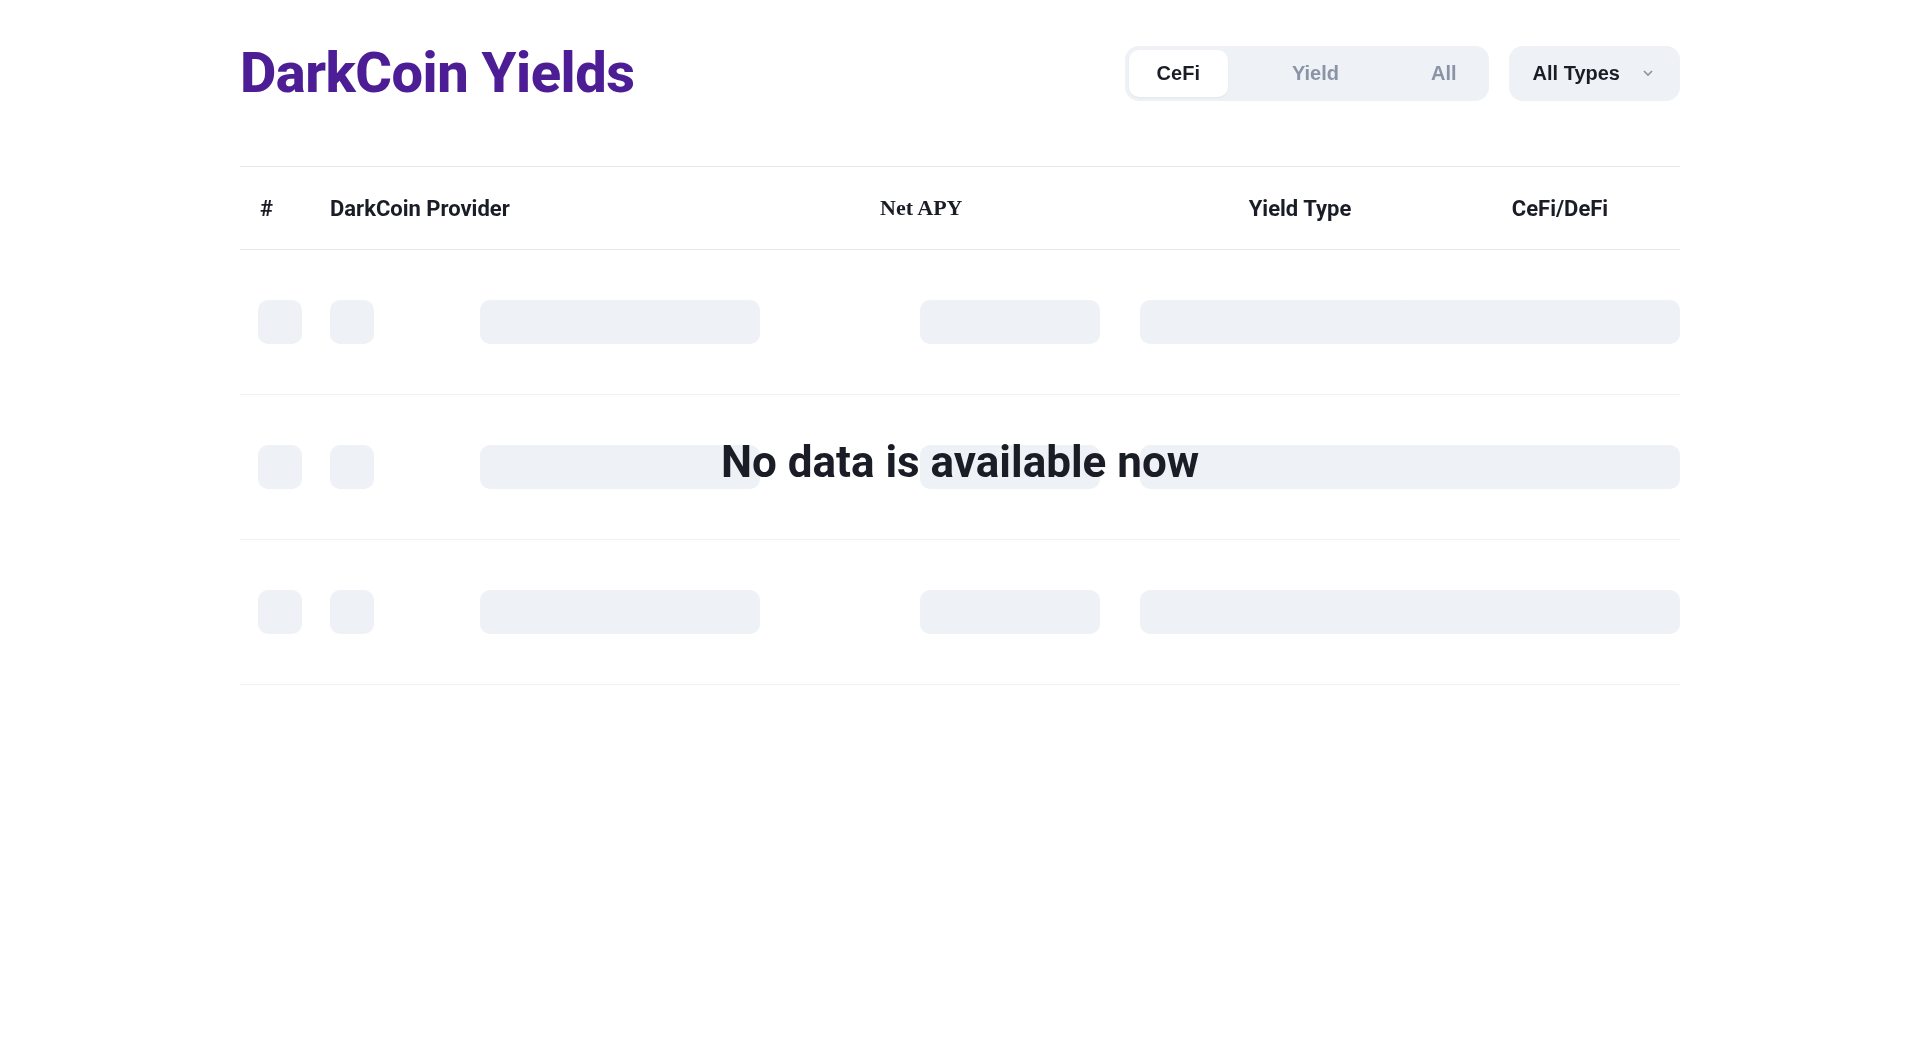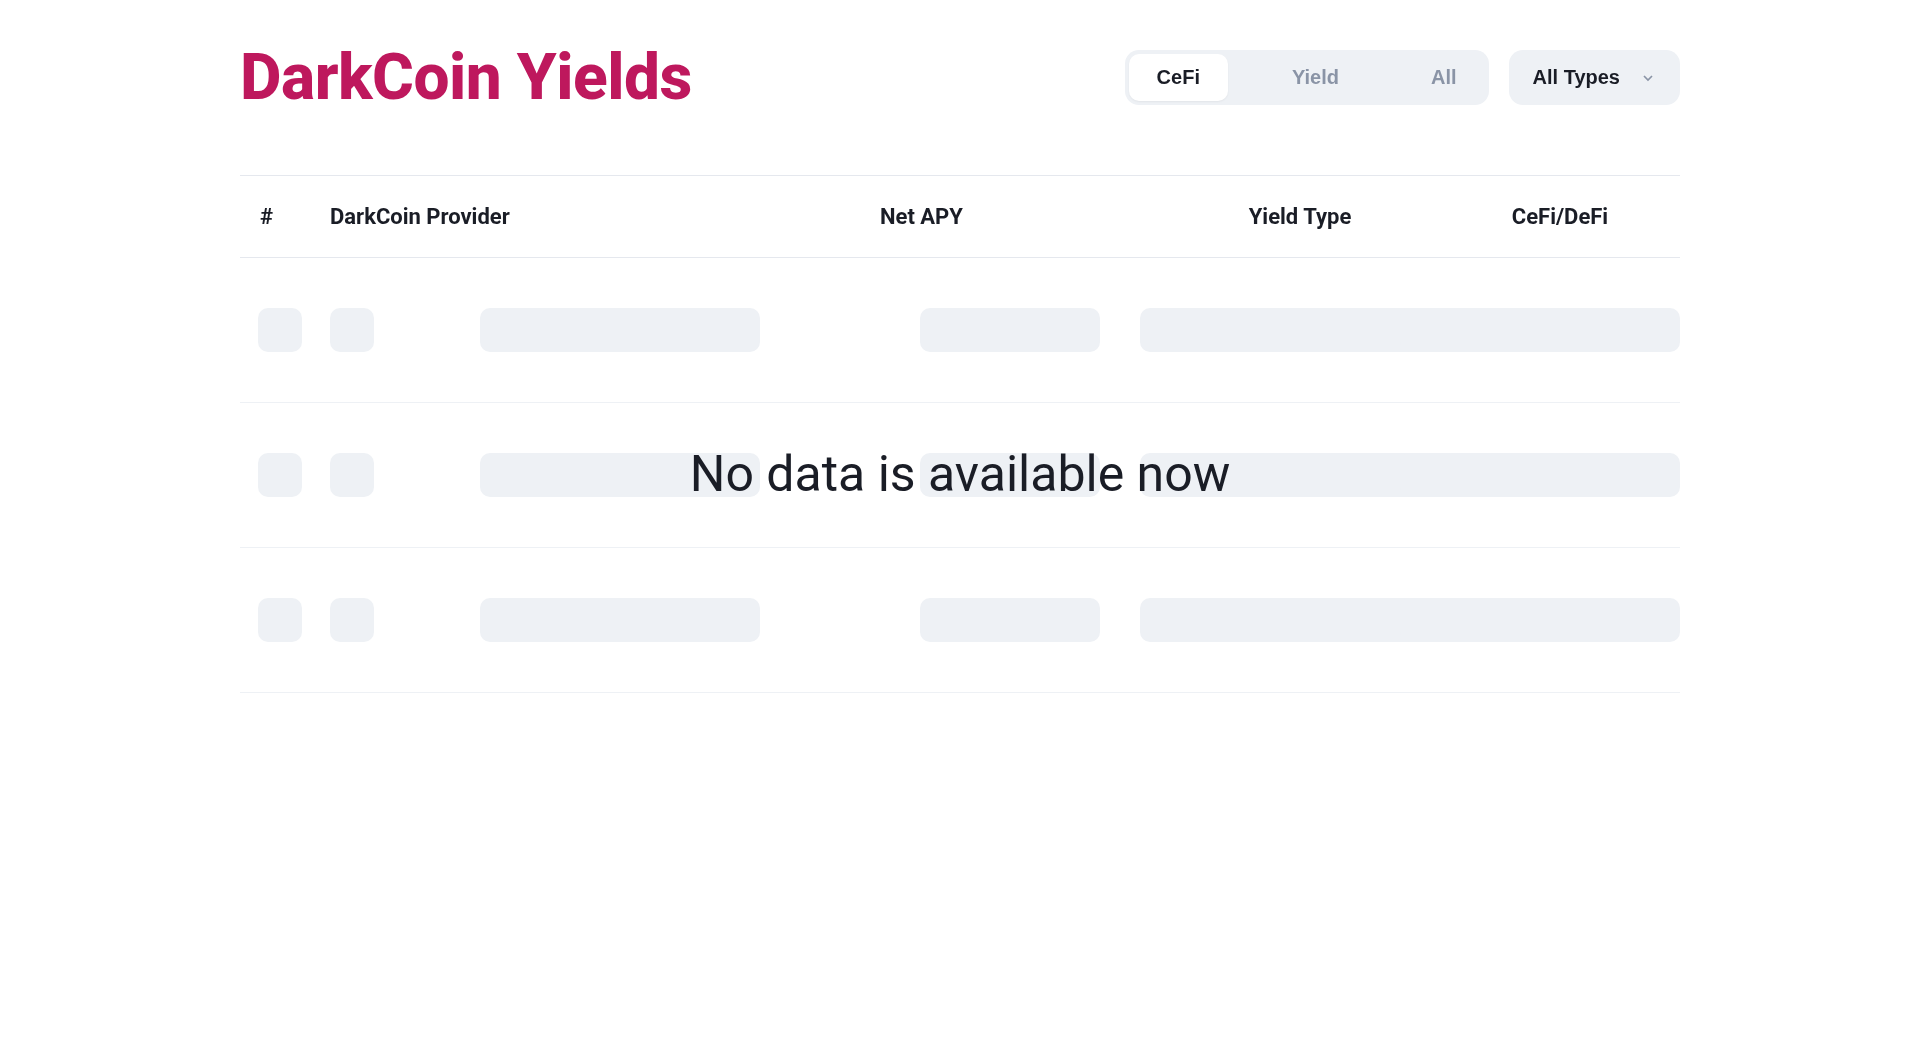--- a/index.html
+++ b/index.html
@@ -17,23 +17,23 @@
     max-width: 1440px;
     margin: 0 auto;
   }
   .header-row {
     display: flex;
     justify-content: space-between;
     align-items: center;
     margin-bottom: 60px;
   }
   .page-title {
-    font-size: 64px;
+    font-size: 56px;
     font-weight: 800;
-    color: #be185d;
+    color: #4c1d95;
     letter-spacing: -0.5px;
   }
   .controls {
     display: flex;
     align-items: center;
     gap: 20px;
   }
   .segmented {
     display: flex;
     background: #eef1f5;
@@ -91,21 +91,21 @@
     align-items: center;
     border-top: 1px solid #e5e8ee;
     border-bottom: 1px solid #e5e8ee;
     padding: 28px 0;
     font-size: 22px;
     font-weight: 700;
     color: #1a1d26;
   }
   .th-idx { padding-left: 20px; }
   .th-provider { }
-  .th-apy { text-align: left; }
+  .th-apy { text-align: left; font-family: Liberation Serif, serif; }
   .th-type { text-align: center; }
   .th-category { text-align: center; padding-right: 20px; }
 
   .skeleton-row {
     display: grid;
     grid-template-columns: 90px 60px 1fr 260px 320px 220px;
     align-items: center;
     padding: 50px 0;
     border-bottom: 1px solid #eef1f5;
     gap: 0;
@@ -121,22 +121,22 @@
   .sk-apy { width: 180px; justify-self: end; margin-right: 40px; }
   .sk-type { width: 280px; justify-self: start; }
   .sk-category { width: 280px; justify-self: end; margin-right: 0; }
 
   .empty-overlay {
     position: absolute;
     left: 0;
     right: 0;
     top: 270px;
     text-align: center;
-    font-size: 50px;
-    font-weight: 400;
+    font-size: 44px;
+    font-weight: 700;
     color: #1a1d26;
     pointer-events: none;
   }
 </style>
 </head>
 <body>
 
 <div class="container">
 
   <div class="header-row">

